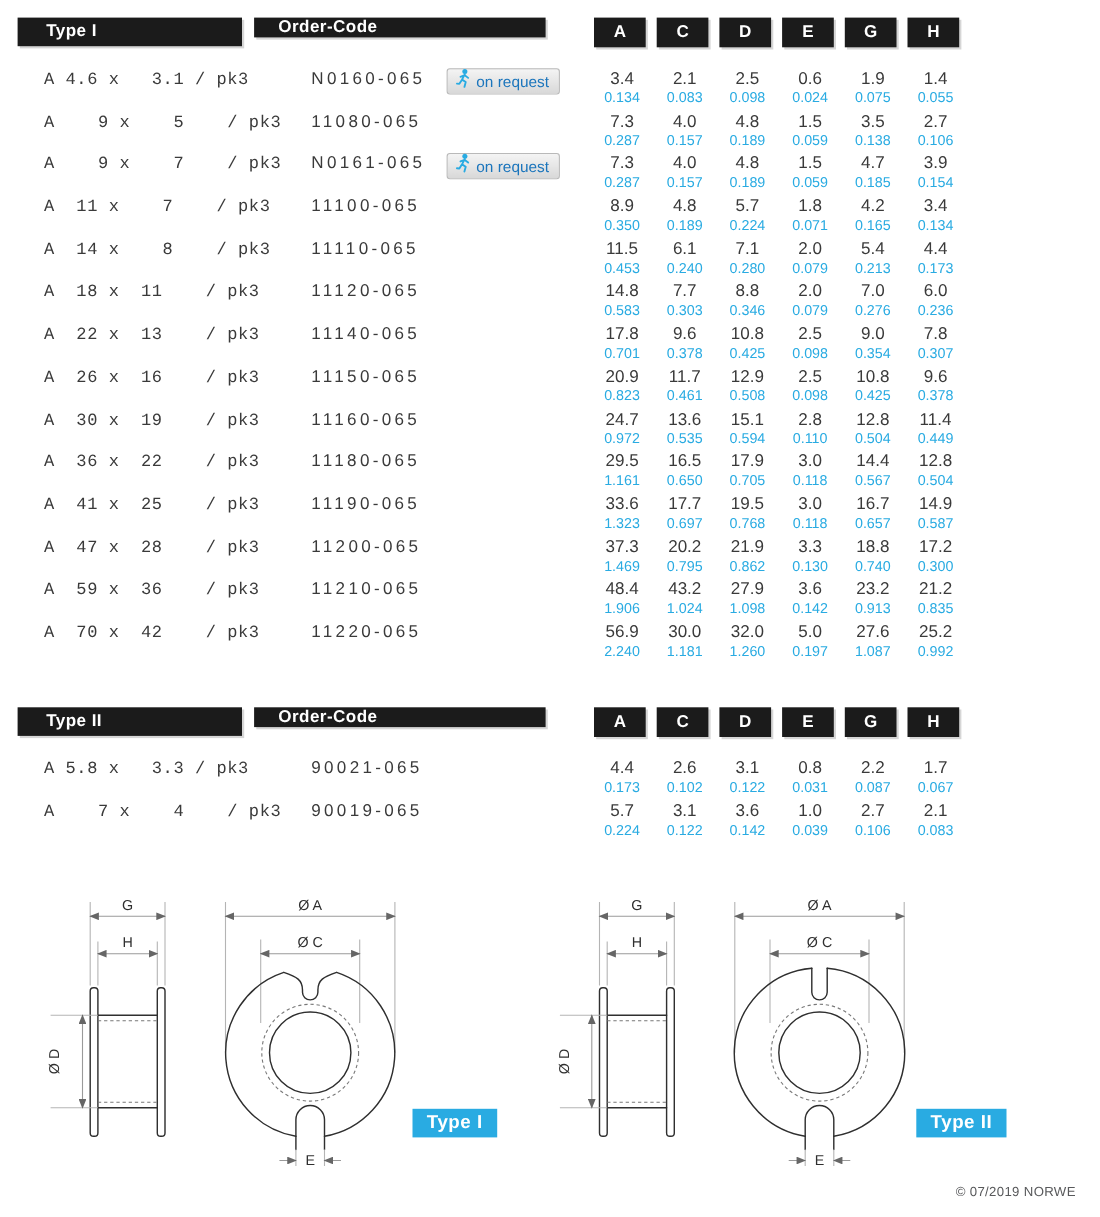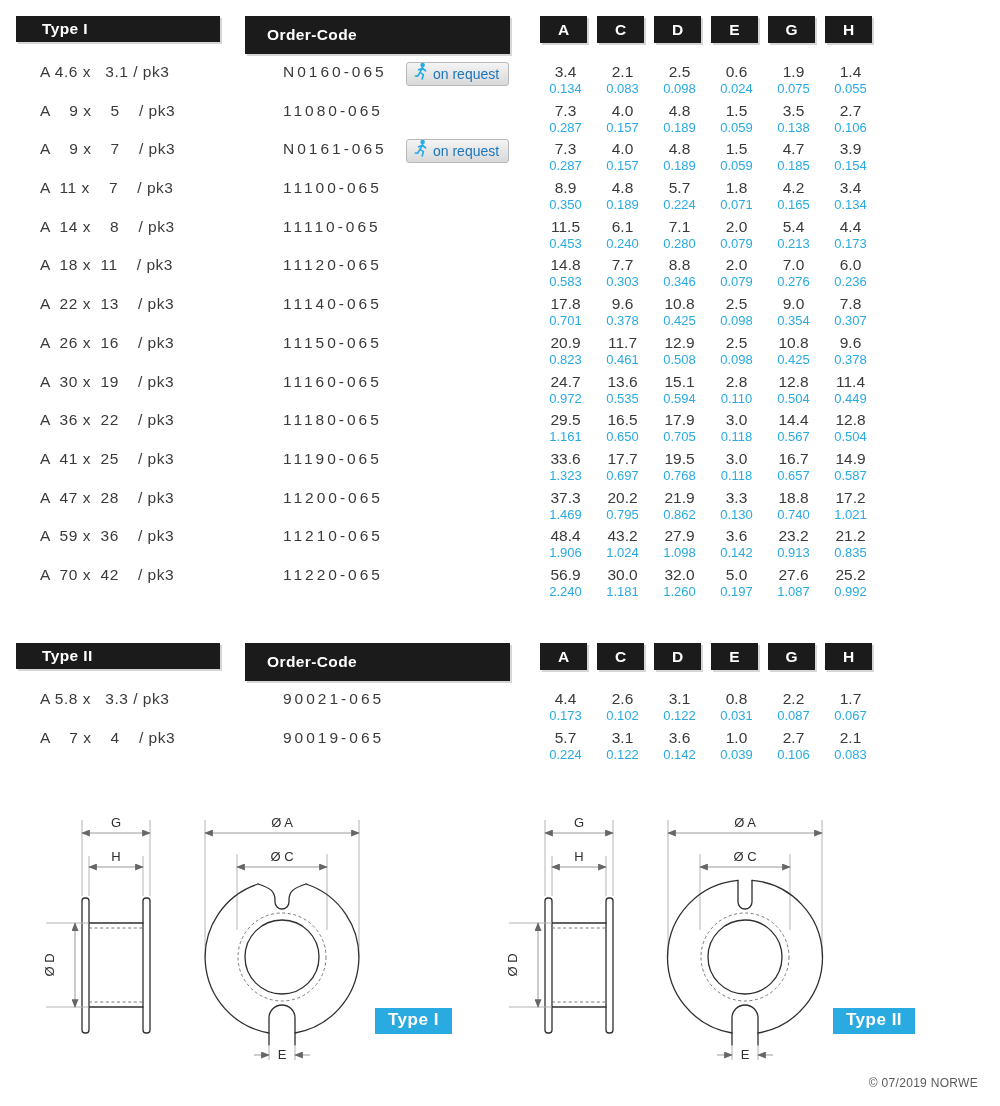--- a/index.html
+++ b/index.html
@@ -6,28 +6,28 @@
   .sheet{position:relative;width:1000px;height:1106px;background:#fff;overflow:hidden;
          font-family:"Liberation Sans","DejaVu Sans",sans-serif;color:#3a3a3a;}
 
   
   .tbl{position:absolute;left:0;width:1000px;}
   #sec-0{top:16px;} #sec-1{top:643px;}
   .hdr{position:relative;height:28px;}
   .bb{position:absolute;top:0;background:#1b1b1b;color:#fff;font-weight:bold;
       box-shadow:2px 2px 0 0 #d6d6d6;display:flex;align-items:center;box-sizing:border-box;}
   .title-box{left:16px;width:204px;height:26px;font-size:15.5px;padding-left:26px;letter-spacing:.4px;}
-  .code-box{left:245px;width:265px;height:38px;font-size:15.5px;padding-left:22px;letter-spacing:.4px;}
+  .code-box{left:231px;width:265px;height:18px;font-size:15.5px;padding-left:22px;letter-spacing:.4px;}
   .colbox{width:47px;height:27px;justify-content:center;font-size:15.5px;}
   .cb0{left:540px}.cb1{left:597px}.cb2{left:654px}.cb3{left:711px}.cb4{left:768px}.cb5{left:825px}
 
   .rows{position:relative;margin-top:18px;}
   #sec-1 .rows{}
   .t-row{position:relative;height:38.7px;}
-  .r-name{position:absolute;left:40px;top:1px;font-size:15.5px;white-space:pre;letter-spacing:.5px;}
+  .r-name{position:absolute;left:40px;top:1px;font-size:15.5px;white-space:pre;letter-spacing:.5px;font-family:Liberation Mono, monospace;}
   .r-code{position:absolute;left:283px;top:1px;font-size:15.5px;letter-spacing:3px;text-align:right;}
   .r-badge{position:absolute;left:406px;top:0;display:inline-flex;align-items:center;height:21px;
            background:linear-gradient(#f4f4f4,#d8d8d8);border:1px solid #b9b9b9;border-radius:3px;
            padding:0 9px 1px 16px;color:#1b75bc;font-size:14px;cursor:pointer;}
   .r-badge .runner{margin:-4px 4px 0 -9px;}
   .cell{position:absolute;top:0;width:57px;text-align:center;}
   .c0{left:537px}.c1{left:594px}.c2{left:651px}.c3{left:708px}.c4{left:765px}.c5{left:822px}
   .cell .mm{display:block;font-size:15.5px;color:#3a3a3a;line-height:19px;}
   .cell .in{display:block;font-size:13px;color:#29abe2;line-height:16px;}
 
@@ -424,21 +424,21 @@
           <span class="cell c3">
             <span class="mm">3.3</span>
             <span class="in">0.130</span>
           </span>
           <span class="cell c4">
             <span class="mm">18.8</span>
             <span class="in">0.740</span>
           </span>
           <span class="cell c5">
             <span class="mm">17.2</span>
-            <span class="in">1.021</span>
+            <span class="in">0.300</span>
           </span>
         </div>
 
     <div class="t-row">
       <span class="r-name">A  59 x  36    / pk3</span>
       <span class="r-code">11210-065</span>
 
     <span class="cell c0">
             <span class="mm">48.4</span>
             <span class="in">1.906</span>

